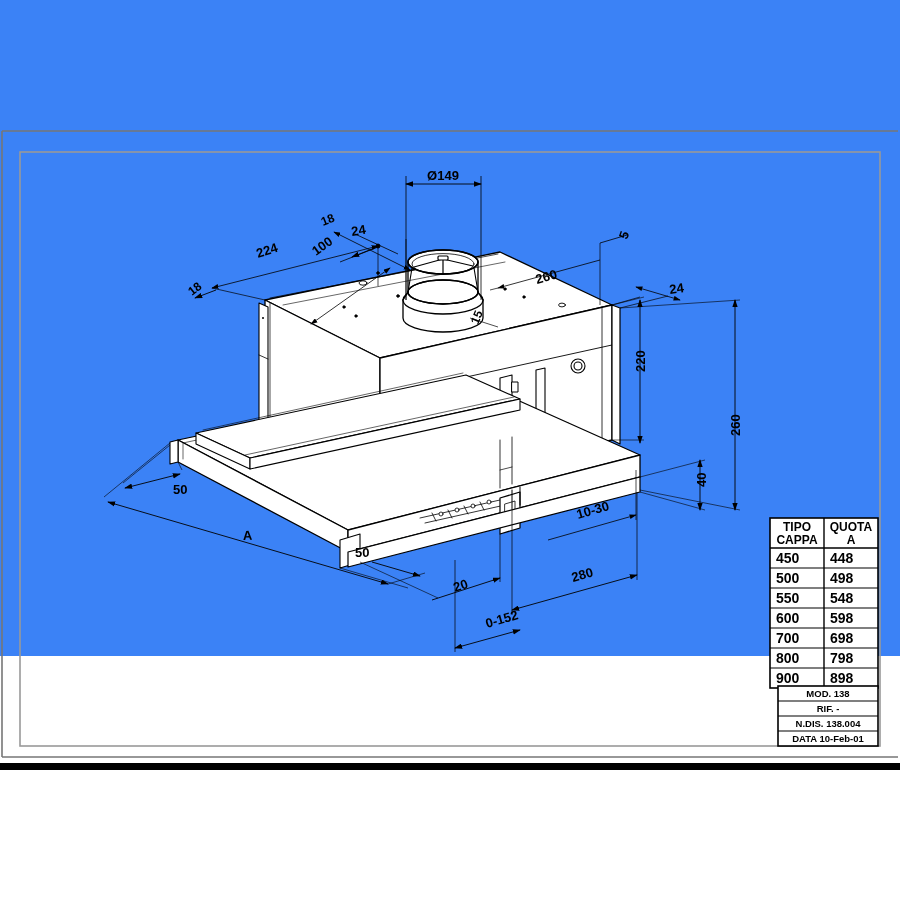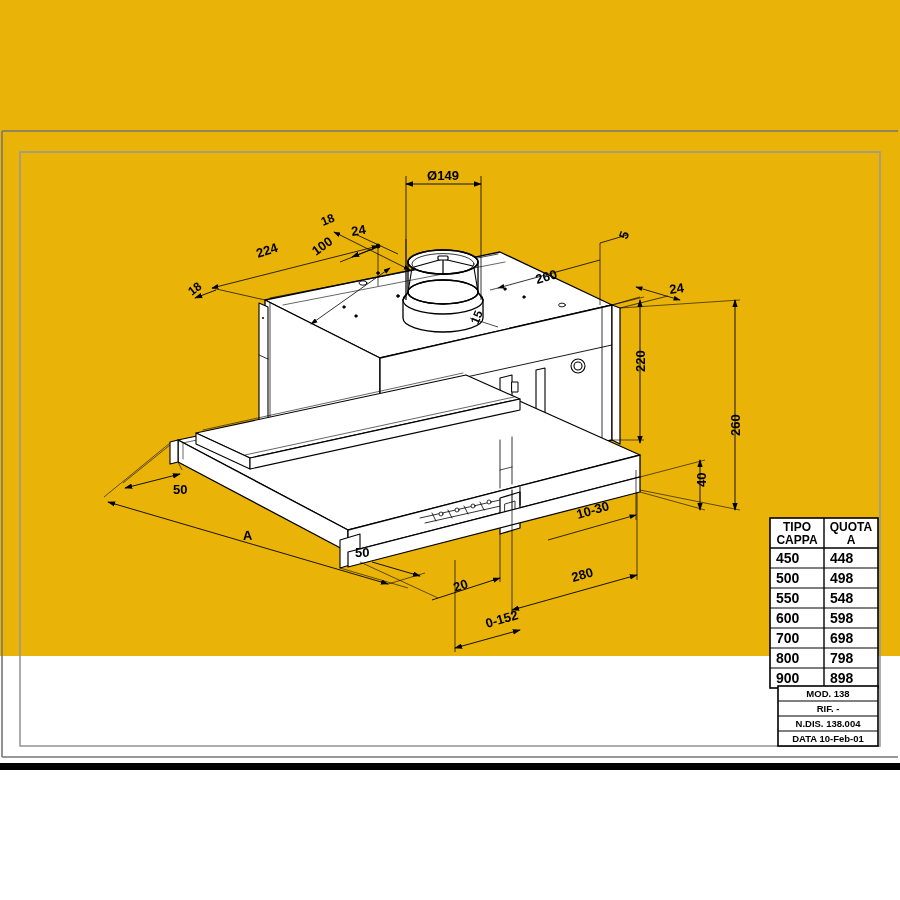--- a/index.html
+++ b/index.html
@@ -1,17 +1,17 @@
 <!DOCTYPE html>
 <html><head>
 <meta charset="utf-8">
 <style>
   html,body{margin:0;padding:0;background:#ffffff;}
   body{width:900px;height:900px;font-family:"Liberation Sans",sans-serif;overflow:hidden;}
-  #sheet{position:relative;width:900px;height:656px;background:#eab308;}
+  #sheet{position:relative;width:900px;height:656px;background:#3b82f6;}
   svg.layer{position:absolute;left:0;top:0;width:900px;height:900px;}
   .dimtxt{font-family:"Liberation Sans",sans-serif;font-weight:bold;font-size:13px;fill:#000;}
   .dimtxt.sm{font-size:12px;}
 </style>
 </head>
 <body>
 
 <div id="sheet">
 
   <svg class="layer" viewBox="0 0 900 900">

